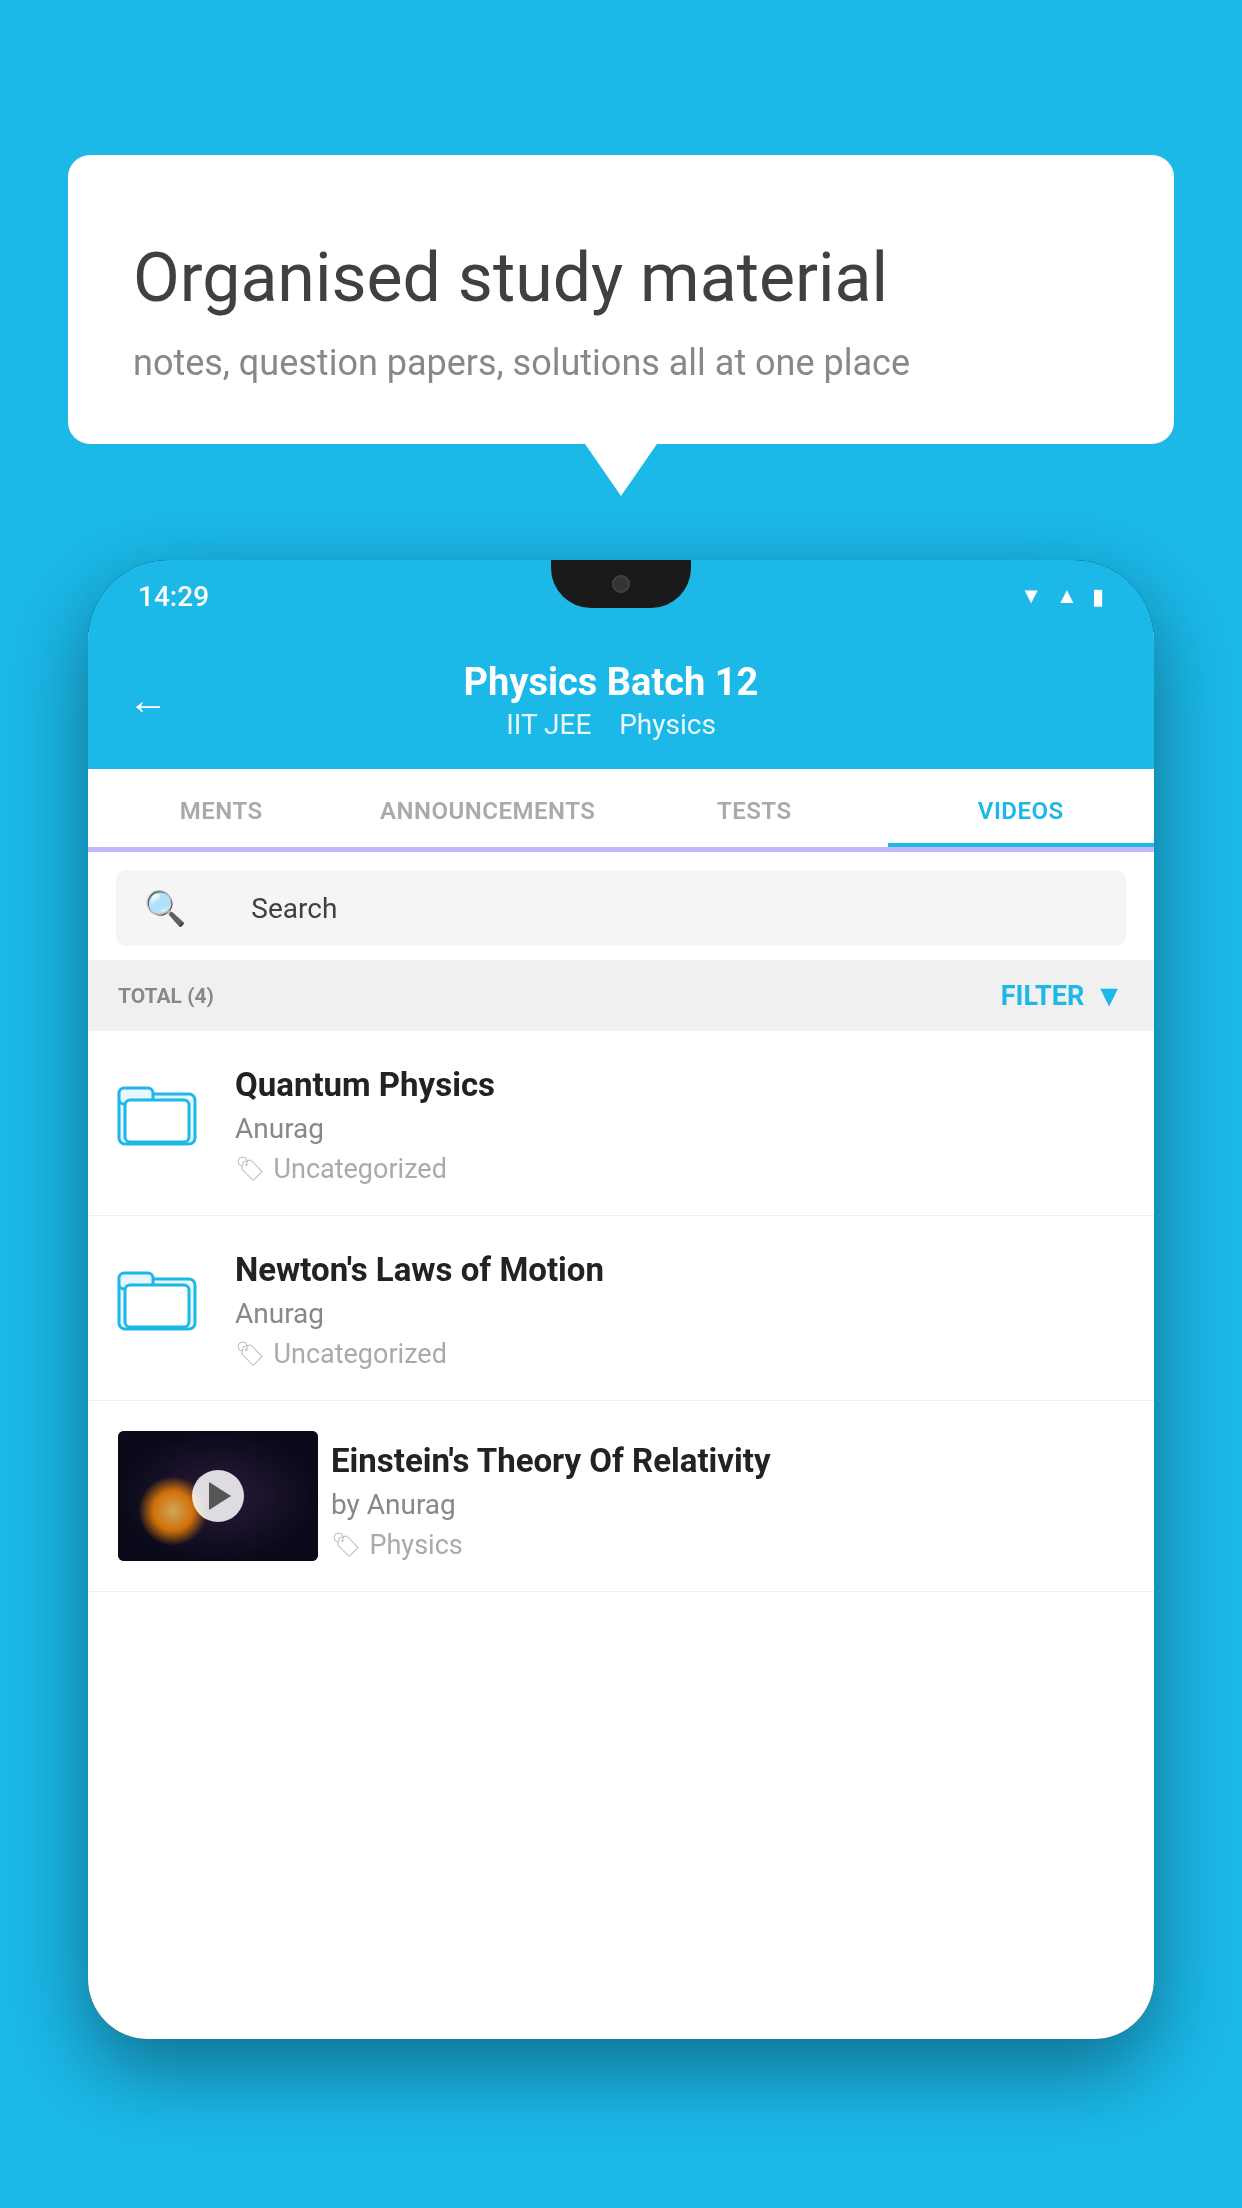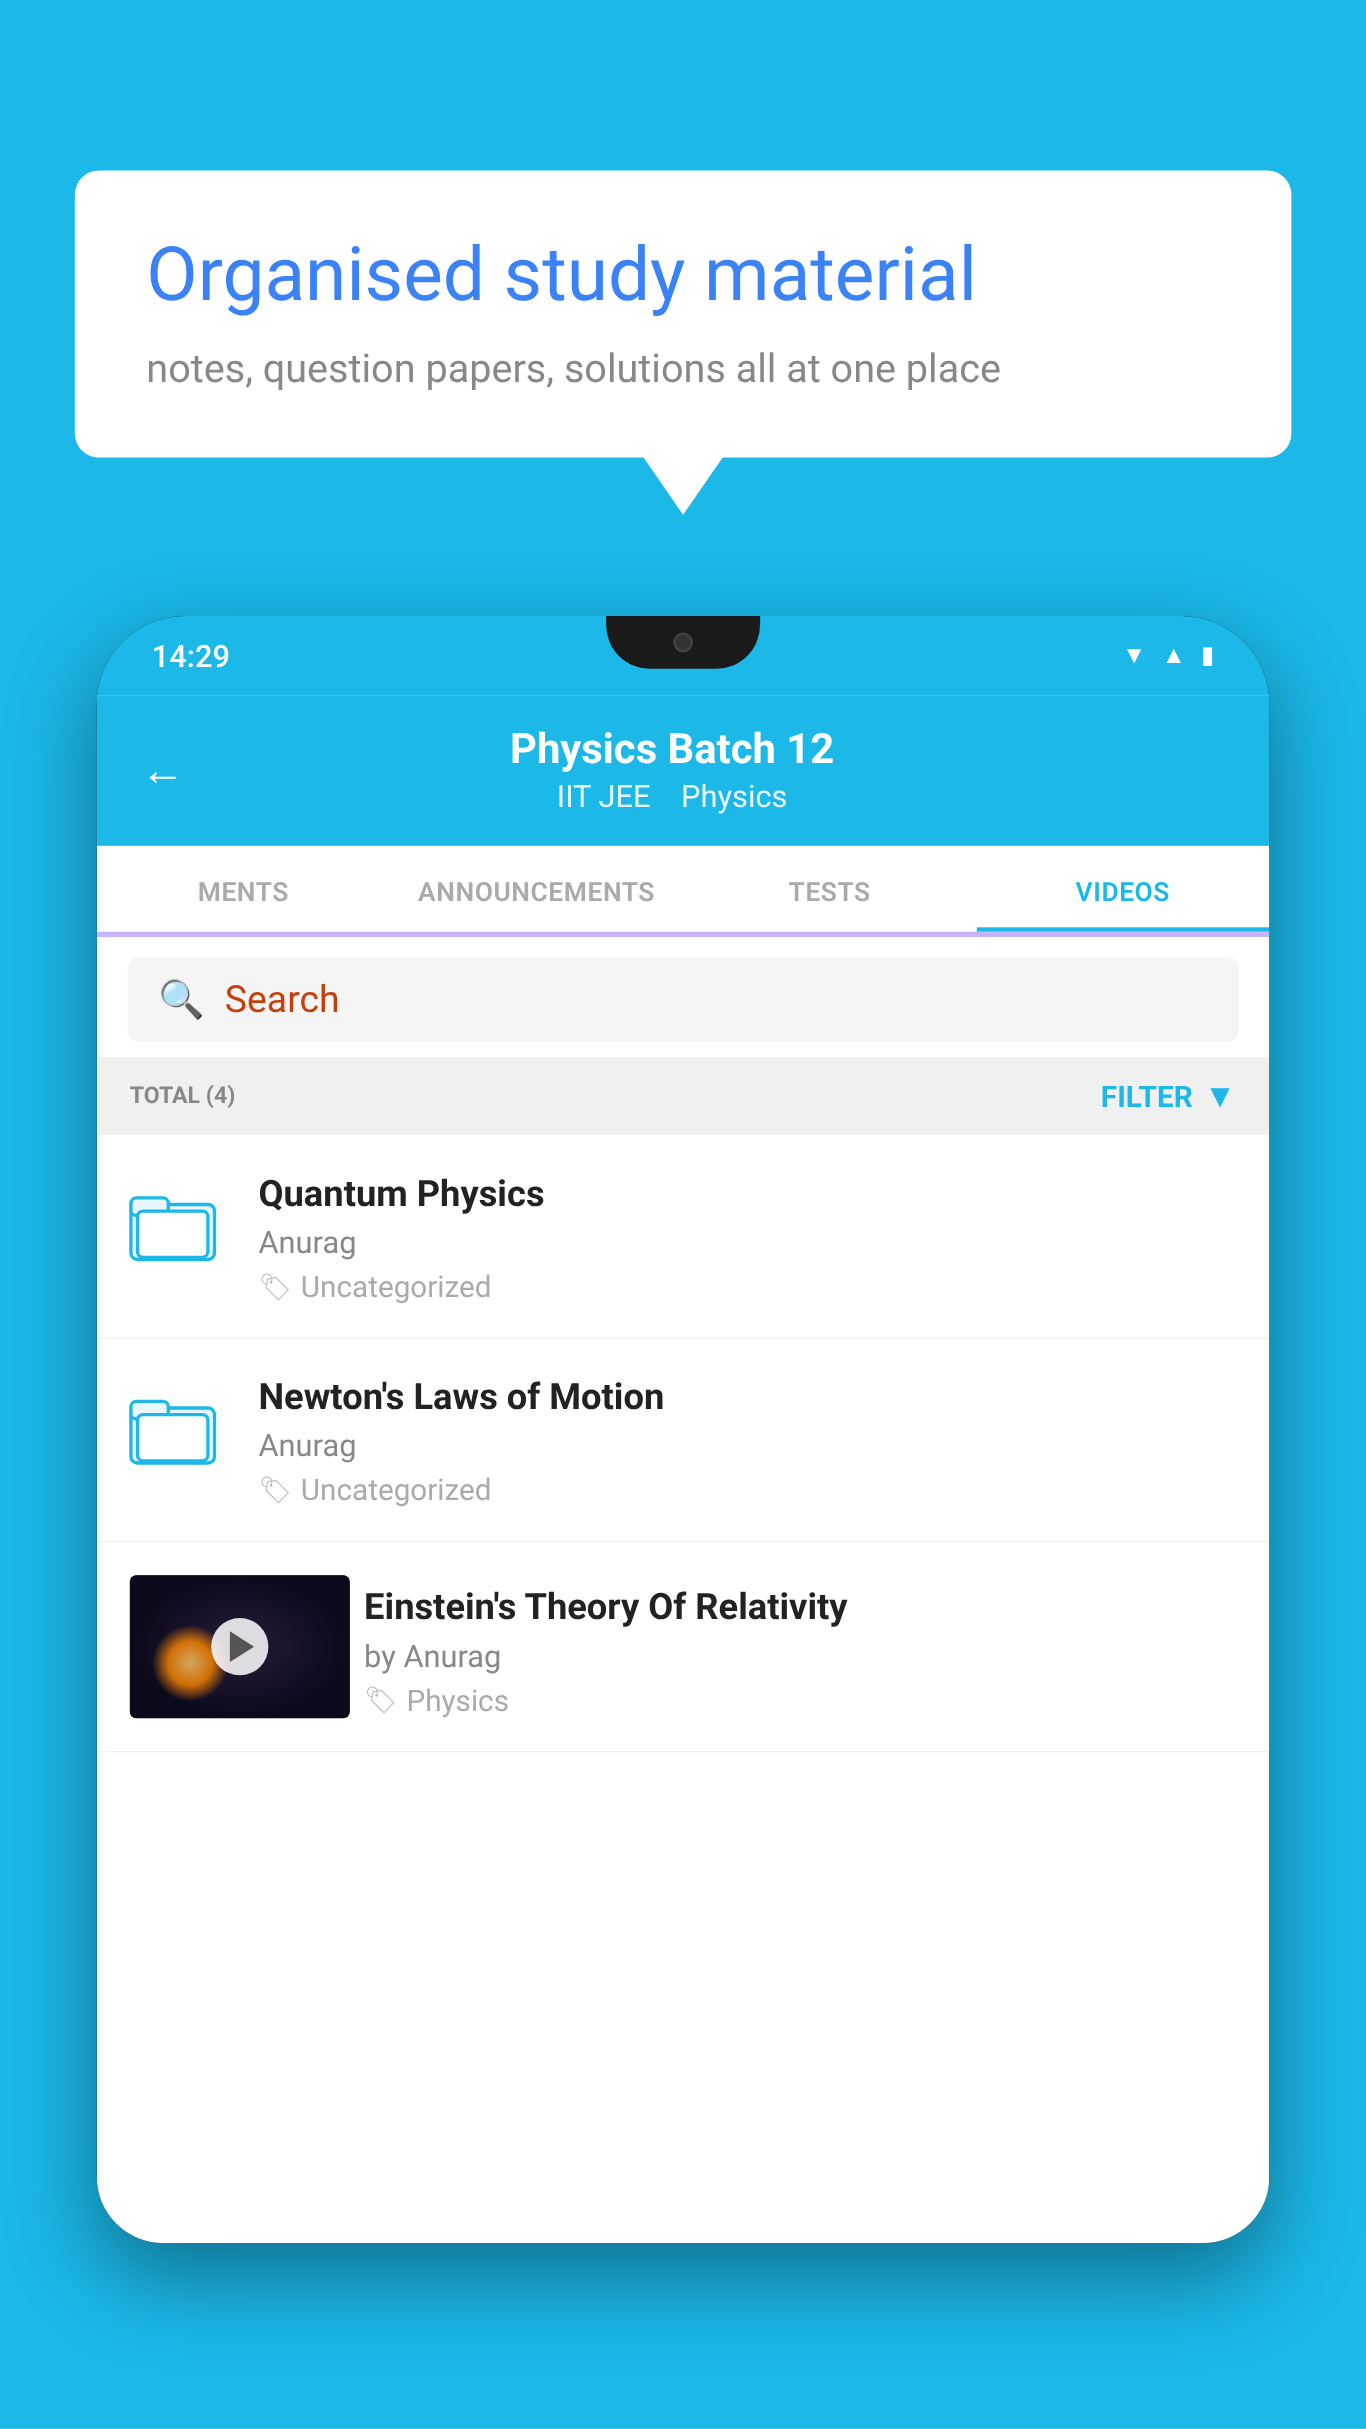--- a/index.html
+++ b/index.html
@@ -36,25 +36,26 @@
       left: 50%;
       transform: translateX(-50%);
       width: 0;
       height: 0;
       border-left: 38px solid transparent;
       border-right: 38px solid transparent;
       border-top: 55px solid white;
     }
 
     .speech-bubble h1 {
-      color: #3b82f6;
+      color: #404040;
       font-size: 68px;
       font-weight: 400;
       line-height: 1.2;
       margin-bottom: 22px;
+      margin-top: 28px;
     }
 
     .speech-bubble p {
       color: #888;
       font-size: 36px;
       font-weight: 400;
     }
 
     
     .phone-wrapper {
@@ -206,22 +207,23 @@
       padding: 18px 28px;
       gap: 18px;
     }
 
     .search-icon-sym {
       color: #aaa;
       font-size: 34px;
     }
 
     .search-placeholder {
-      color: #c2410c;
-      font-size: 34px;
+      color: #404040;
+      font-size: 28px;
+      margin-left: 47px;
     }
 
     
     .filter-bar {
       background: #f0f0f0;
       display: flex;
       align-items: center;
       justify-content: space-between;
       padding: 18px 30px;
     }

